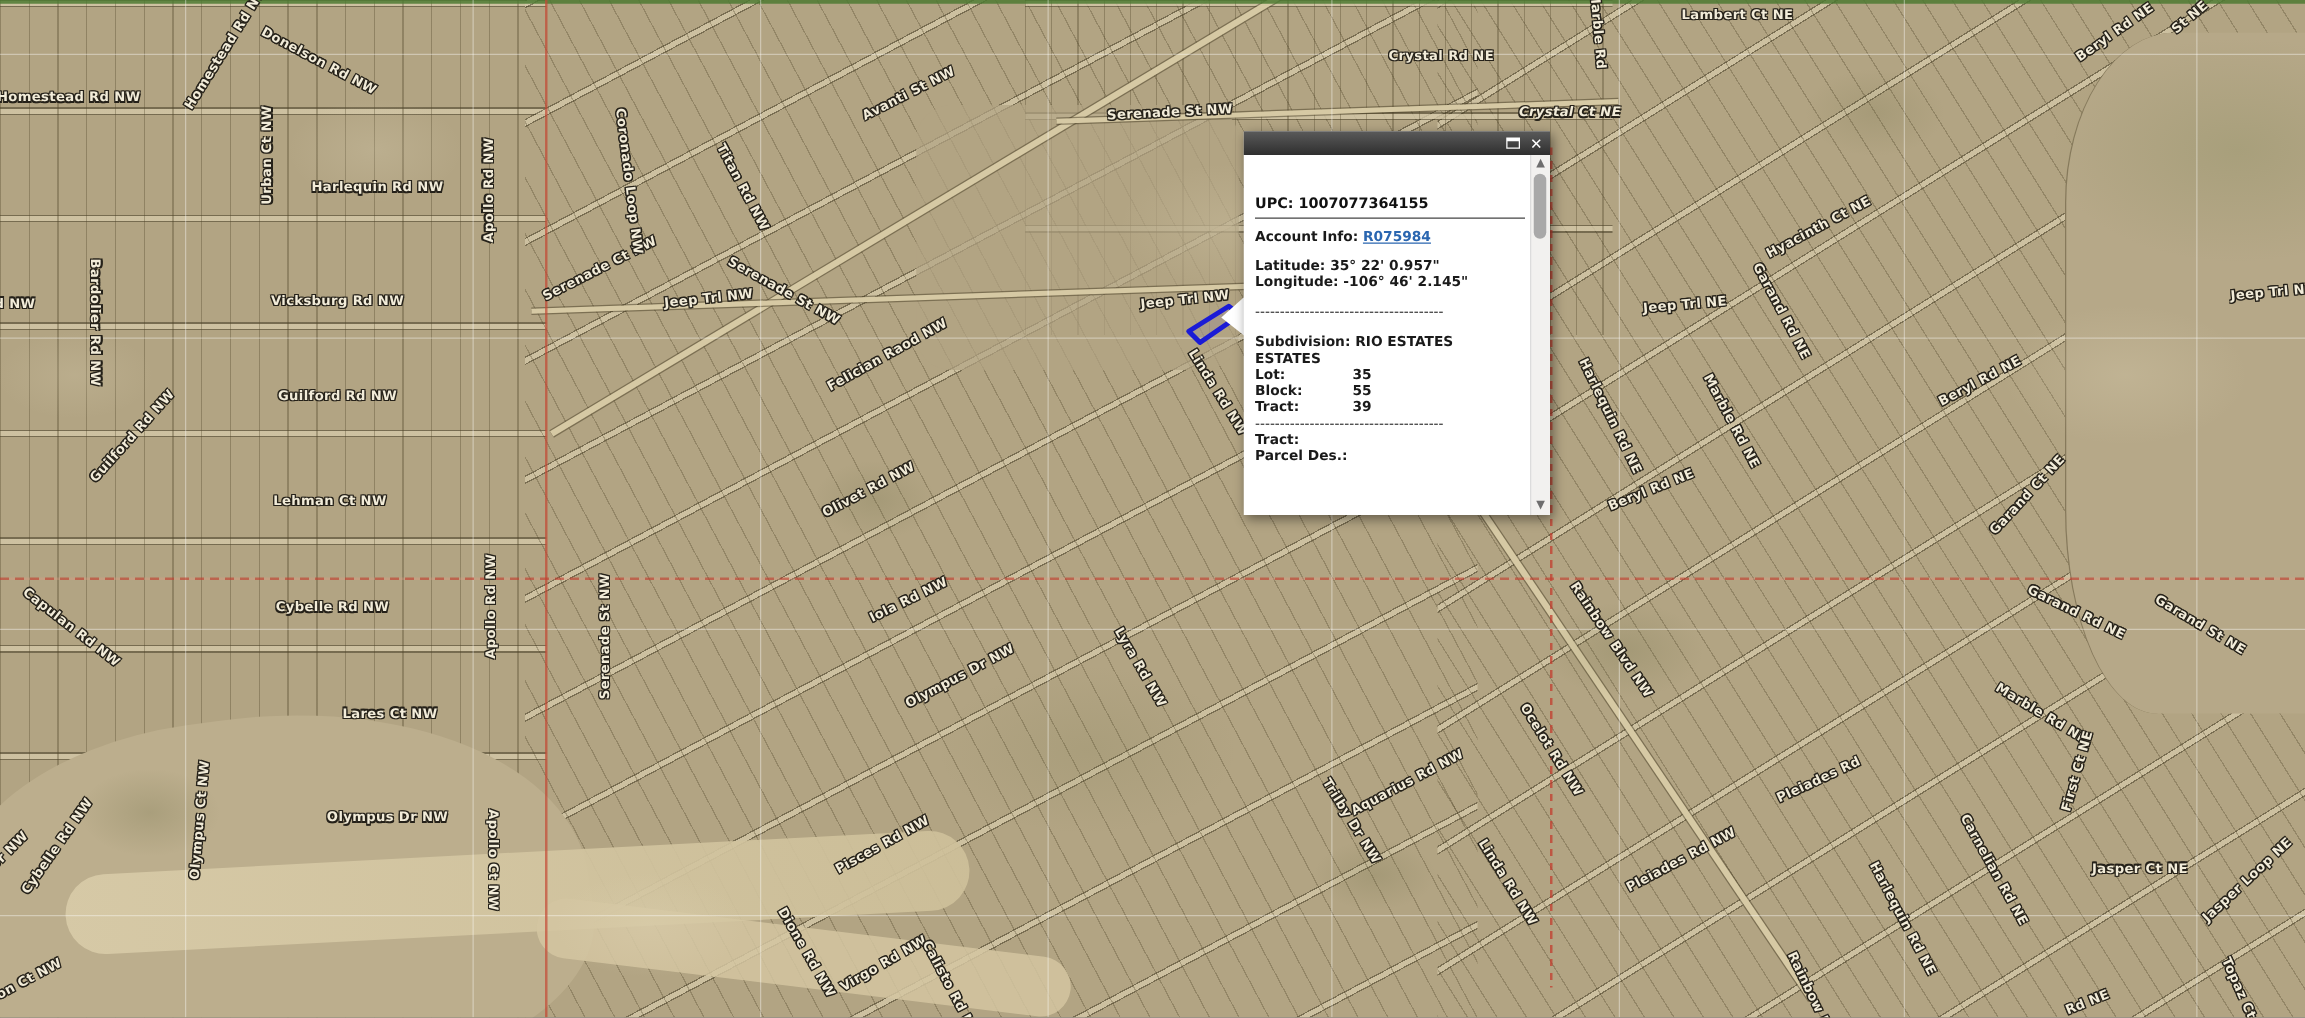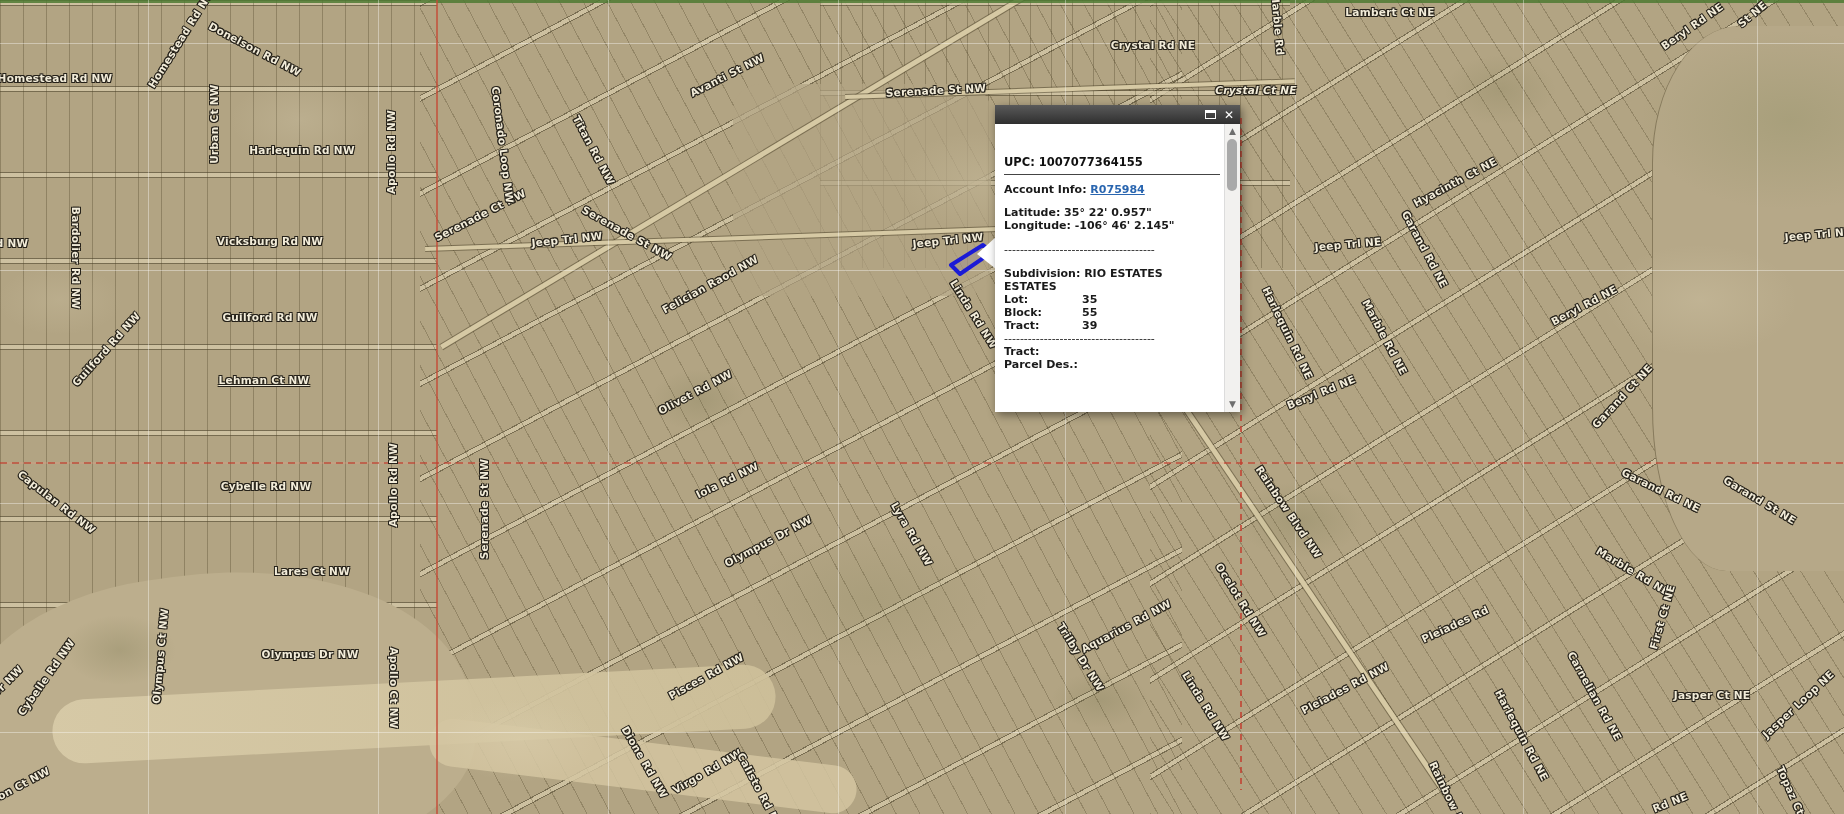--- a/index.html
+++ b/index.html
@@ -152,21 +152,21 @@
       <span style="left: 181px; top: 38px; transform: translate(-50%, -50%) rotate(-58deg);">Homestead Rd NW</span>
       <span style="left: 255px; top: 49px; transform: translate(-50%, -50%) rotate(28deg);">Donelson Rd NW</span>
       <span style="left: 214px; top: 124px; transform: translate(-50%, -50%) rotate(-90deg);">Urban Ct NW</span>
       <span style="left: 302px; top: 150px; transform: translate(-50%, -50%) rotate(0deg);">Harlequin Rd NW</span>
       <span style="left: 391px; top: 152px; transform: translate(-50%, -50%) rotate(-90deg);">Apollo Rd NW</span>
       <span style="left: 270px; top: 241px; transform: translate(-50%, -50%) rotate(0deg);">Vicksburg Rd NW</span>
       <span style="left: 76px; top: 258px; transform: translate(-50%, -50%) rotate(90deg);">Bardolier Rd NW</span>
       <span style="left: 12px; top: 243px; transform: translate(-50%, -50%) rotate(0deg);">d NW</span>
       <span style="left: 270px; top: 317px; transform: translate(-50%, -50%) rotate(0deg);">Guilford Rd NW</span>
       <span style="left: 106px; top: 349px; transform: translate(-50%, -50%) rotate(-48deg);">Guilford Rd NW</span>
-      <span style="left: 264px; top: 380px; transform: translate(-50%, -50%) rotate(0deg); text-decoration: underline;">Lehman Ct NW</span>
+      <span style="left: 264px; top: 401px; transform: translate(-50%, -50%) rotate(0deg);">Lehman Ct NW</span>
       <span style="left: 266px; top: 486px; transform: translate(-50%, -50%) rotate(0deg);">Cybelle Rd NW</span>
       <span style="left: 57px; top: 502px; transform: translate(-50%, -50%) rotate(38deg);">Capulan Rd NW</span>
       <span style="left: 393px; top: 485px; transform: translate(-50%, -50%) rotate(-90deg);">Apollo Rd NW</span>
       <span style="left: 312px; top: 571px; transform: translate(-50%, -50%) rotate(0deg);">Lares Ct NW</span>
       <span style="left: 310px; top: 654px; transform: translate(-50%, -50%) rotate(0deg);">Olympus Dr NW</span>
       <span style="left: 160px; top: 656px; transform: translate(-50%, -50%) rotate(-85deg);">Olympus Ct NW</span>
       <span style="left: 46px; top: 677px; transform: translate(-50%, -50%) rotate(-55deg);">Cybelle Rd NW</span>
       <span style="left: 7px; top: 681px; transform: translate(-50%, -50%) rotate(-45deg);">Dr NW</span>
       <span style="left: 20px; top: 785px; transform: translate(-50%, -50%) rotate(-28deg);">non Ct NW</span>
       <span style="left: 394px; top: 688px; transform: translate(-50%, -50%) rotate(90deg);">Apollo Ct NW</span>

